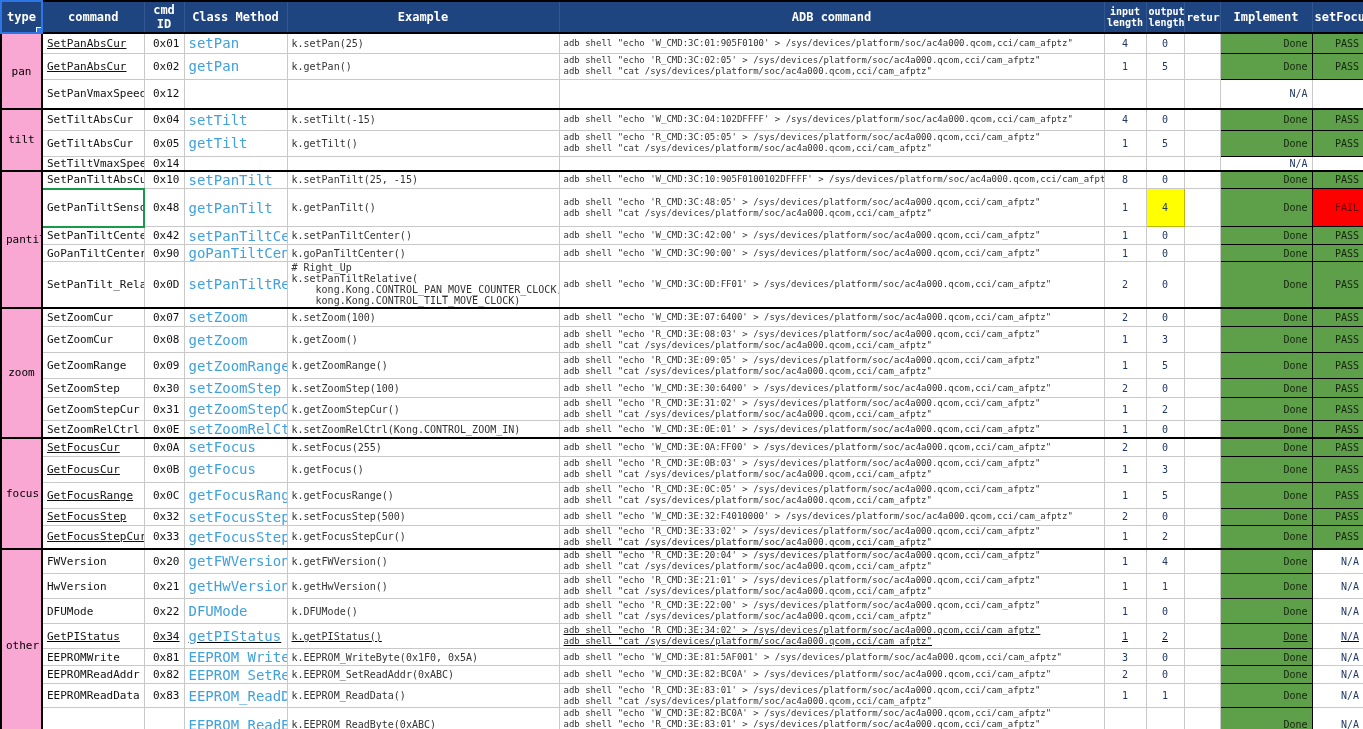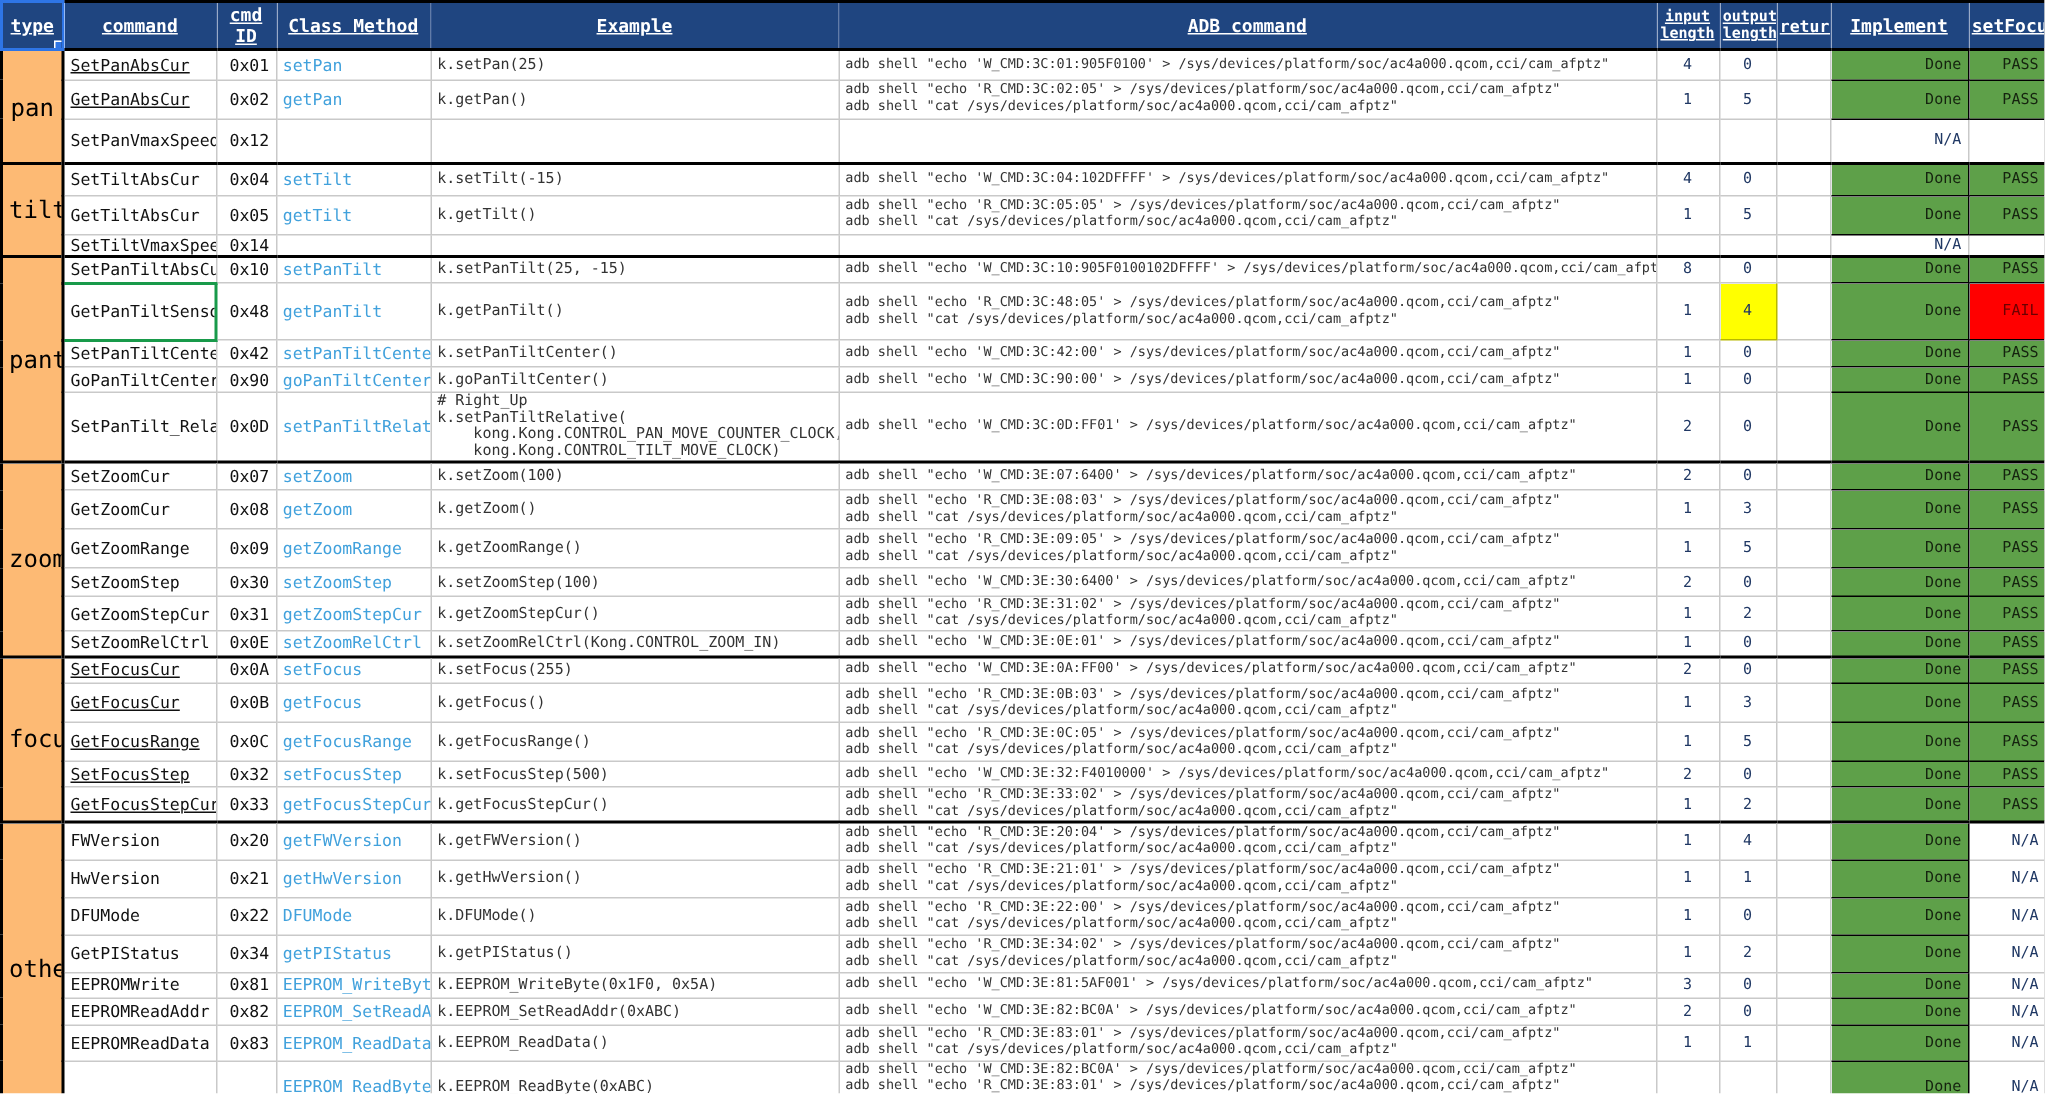--- a/index.html
+++ b/index.html
@@ -3,37 +3,37 @@
 <meta charset="utf-8">
 <style>
   html,body{margin:0;padding:0;background:#fff;}
   body{font-family:"DejaVu Sans Mono","Liberation Mono",monospace;}
   #sheet{width:1363px;height:729px;overflow:hidden;background:#fff;}
   table{border-collapse:collapse;table-layout:fixed;width:1363px;}
   td,th{box-sizing:border-box;border:1px solid #c9c9c9;padding:0 4px;overflow:hidden;
         font-weight:normal;vertical-align:middle;}
   
   tr.hdr th{background:#1f4580;color:#fff;font-weight:bold;font-size:12px;text-align:center;
-            border:1px solid #34568f;border-bottom:2px solid #000;padding:1px 2px;text-decoration:underline;}
+            border:1px solid #34568f;border-bottom:2px solid #000;padding:1px 2px;}
   tr.hdr th.small2{font-size:10px;line-height:11px;}
   tr.hdr th.ret{font-size:11px;}
   th.corner{position:relative;border:2px solid #2e75e6 !important;border-bottom:2px solid #2e75e6 !important;}
   th.corner::after{content:"";position:absolute;right:-3px;bottom:-3px;width:6px;height:6px;
                    background:#2e75e6;border:1px solid #fff;}
   
-  td.type{font-size:16px;text-align:center;color:#000;border-right:2px solid #000;
-          border-left:2px solid #000;background:#fdba74;}
+  td.type{font-size:11px;text-align:center;color:#000;border-right:2px solid #000;
+          border-left:2px solid #000;background:#f9a8d4;}
   
   td.cmd{font-size:11px;color:#111;}
   td.cmd span.u{text-decoration:underline;}
   td.cmd.sel{border:2px solid #189a4a !important;}
   
   td.cid{font-size:11px;text-align:right;color:#111;}
   
-  td.mth{font-size:11px;color:#41a1dc;}
+  td.mth{font-size:14px;color:#41a1dc;}
   
   td.ex{font-size:10px;line-height:11px;color:#333;white-space:pre;}
   td.adb{font-size:9px;line-height:11px;color:#333;white-space:pre;}
   
   td.num{font-size:10px;text-align:center;color:#203864;}
   td.num.hl{background:#ffff00;border:1px solid #b7b700;}
   td.ret{font-size:10px;text-align:center;color:#203864;}
   
   td.impl,td.uni{font-size:10px;text-align:right;}
   td.g{background:#5ea049;color:#15230f;border:1.5px solid #000;}
@@ -396,21 +396,21 @@
           <td class="mth">DFUMode</td>
           <td class="ex">k.DFUMode()</td>
           <td class="adb">adb shell "echo 'R_CMD:3E:22:00' &gt; /sys/devices/platform/soc/ac4a000.qcom,cci/cam_afptz"
 adb shell "cat /sys/devices/platform/soc/ac4a000.qcom,cci/cam_afptz"</td>
           <td class="num">1</td>
           <td class="num">0</td>
           <td class="ret"></td>
           <td class="impl implcol g">Done</td>
           <td class="uni unicol w">N/A</td>
         </tr>
-        <tr style="height: 25px;">
+        <tr style="height: 25px; text-decoration: underline;">
           <td class="cmd"><span>GetPIStatus</span></td>
           <td class="cid">0x34</td>
           <td class="mth">getPIStatus</td>
           <td class="ex">k.getPIStatus()</td>
           <td class="adb">adb shell "echo 'R_CMD:3E:34:02' &gt; /sys/devices/platform/soc/ac4a000.qcom,cci/cam_afptz"
 adb shell "cat /sys/devices/platform/soc/ac4a000.qcom,cci/cam_afptz"</td>
           <td class="num">1</td>
           <td class="num">2</td>
           <td class="ret"></td>
           <td class="impl implcol g">Done</td>

